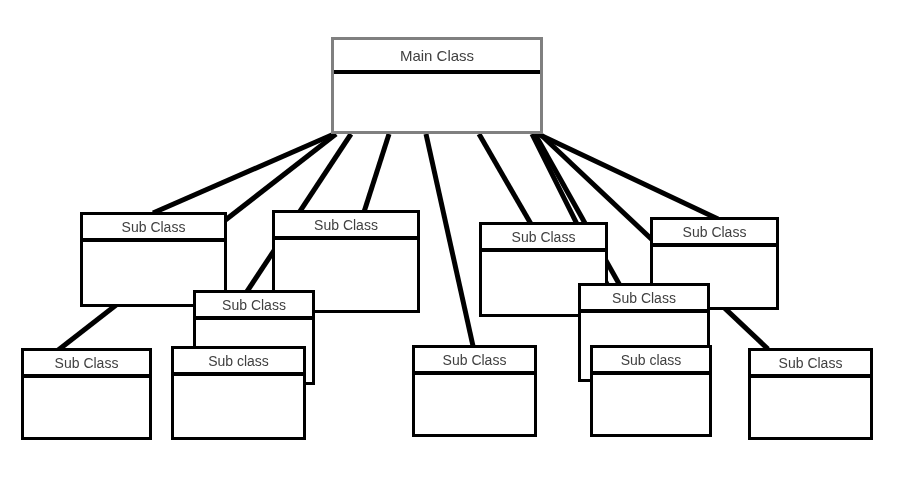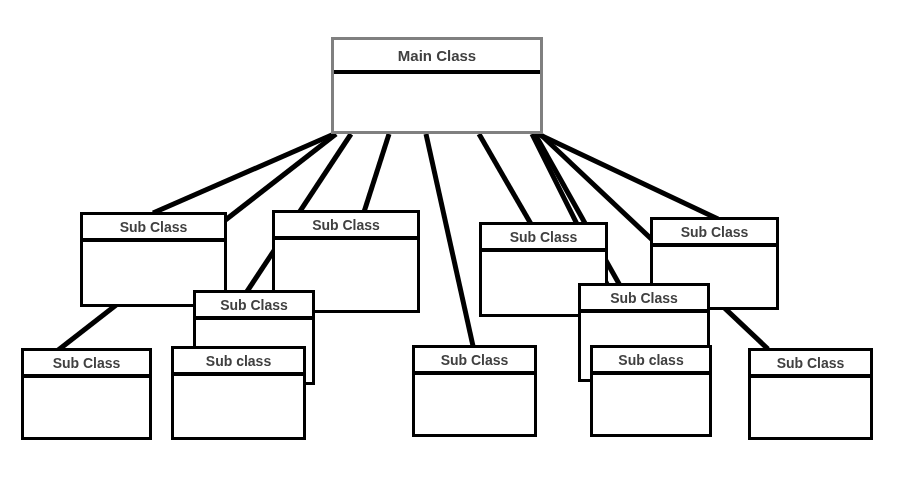--- a/index.html
+++ b/index.html
@@ -7,21 +7,20 @@
     padding: 0;
     background: #ffffff;
   }
   #canvas {
     position: relative;
     width: 898px;
     height: 485px;
     background: #ffffff;
     overflow: hidden;
     font-family: "Liberation Sans", sans-serif;
-    font-weight: bold;
   }
   #edge-layer {
     position: absolute;
     left: 0;
     top: 0;
     width: 898px;
     height: 485px;
     z-index: 1;
     pointer-events: none;
   }

